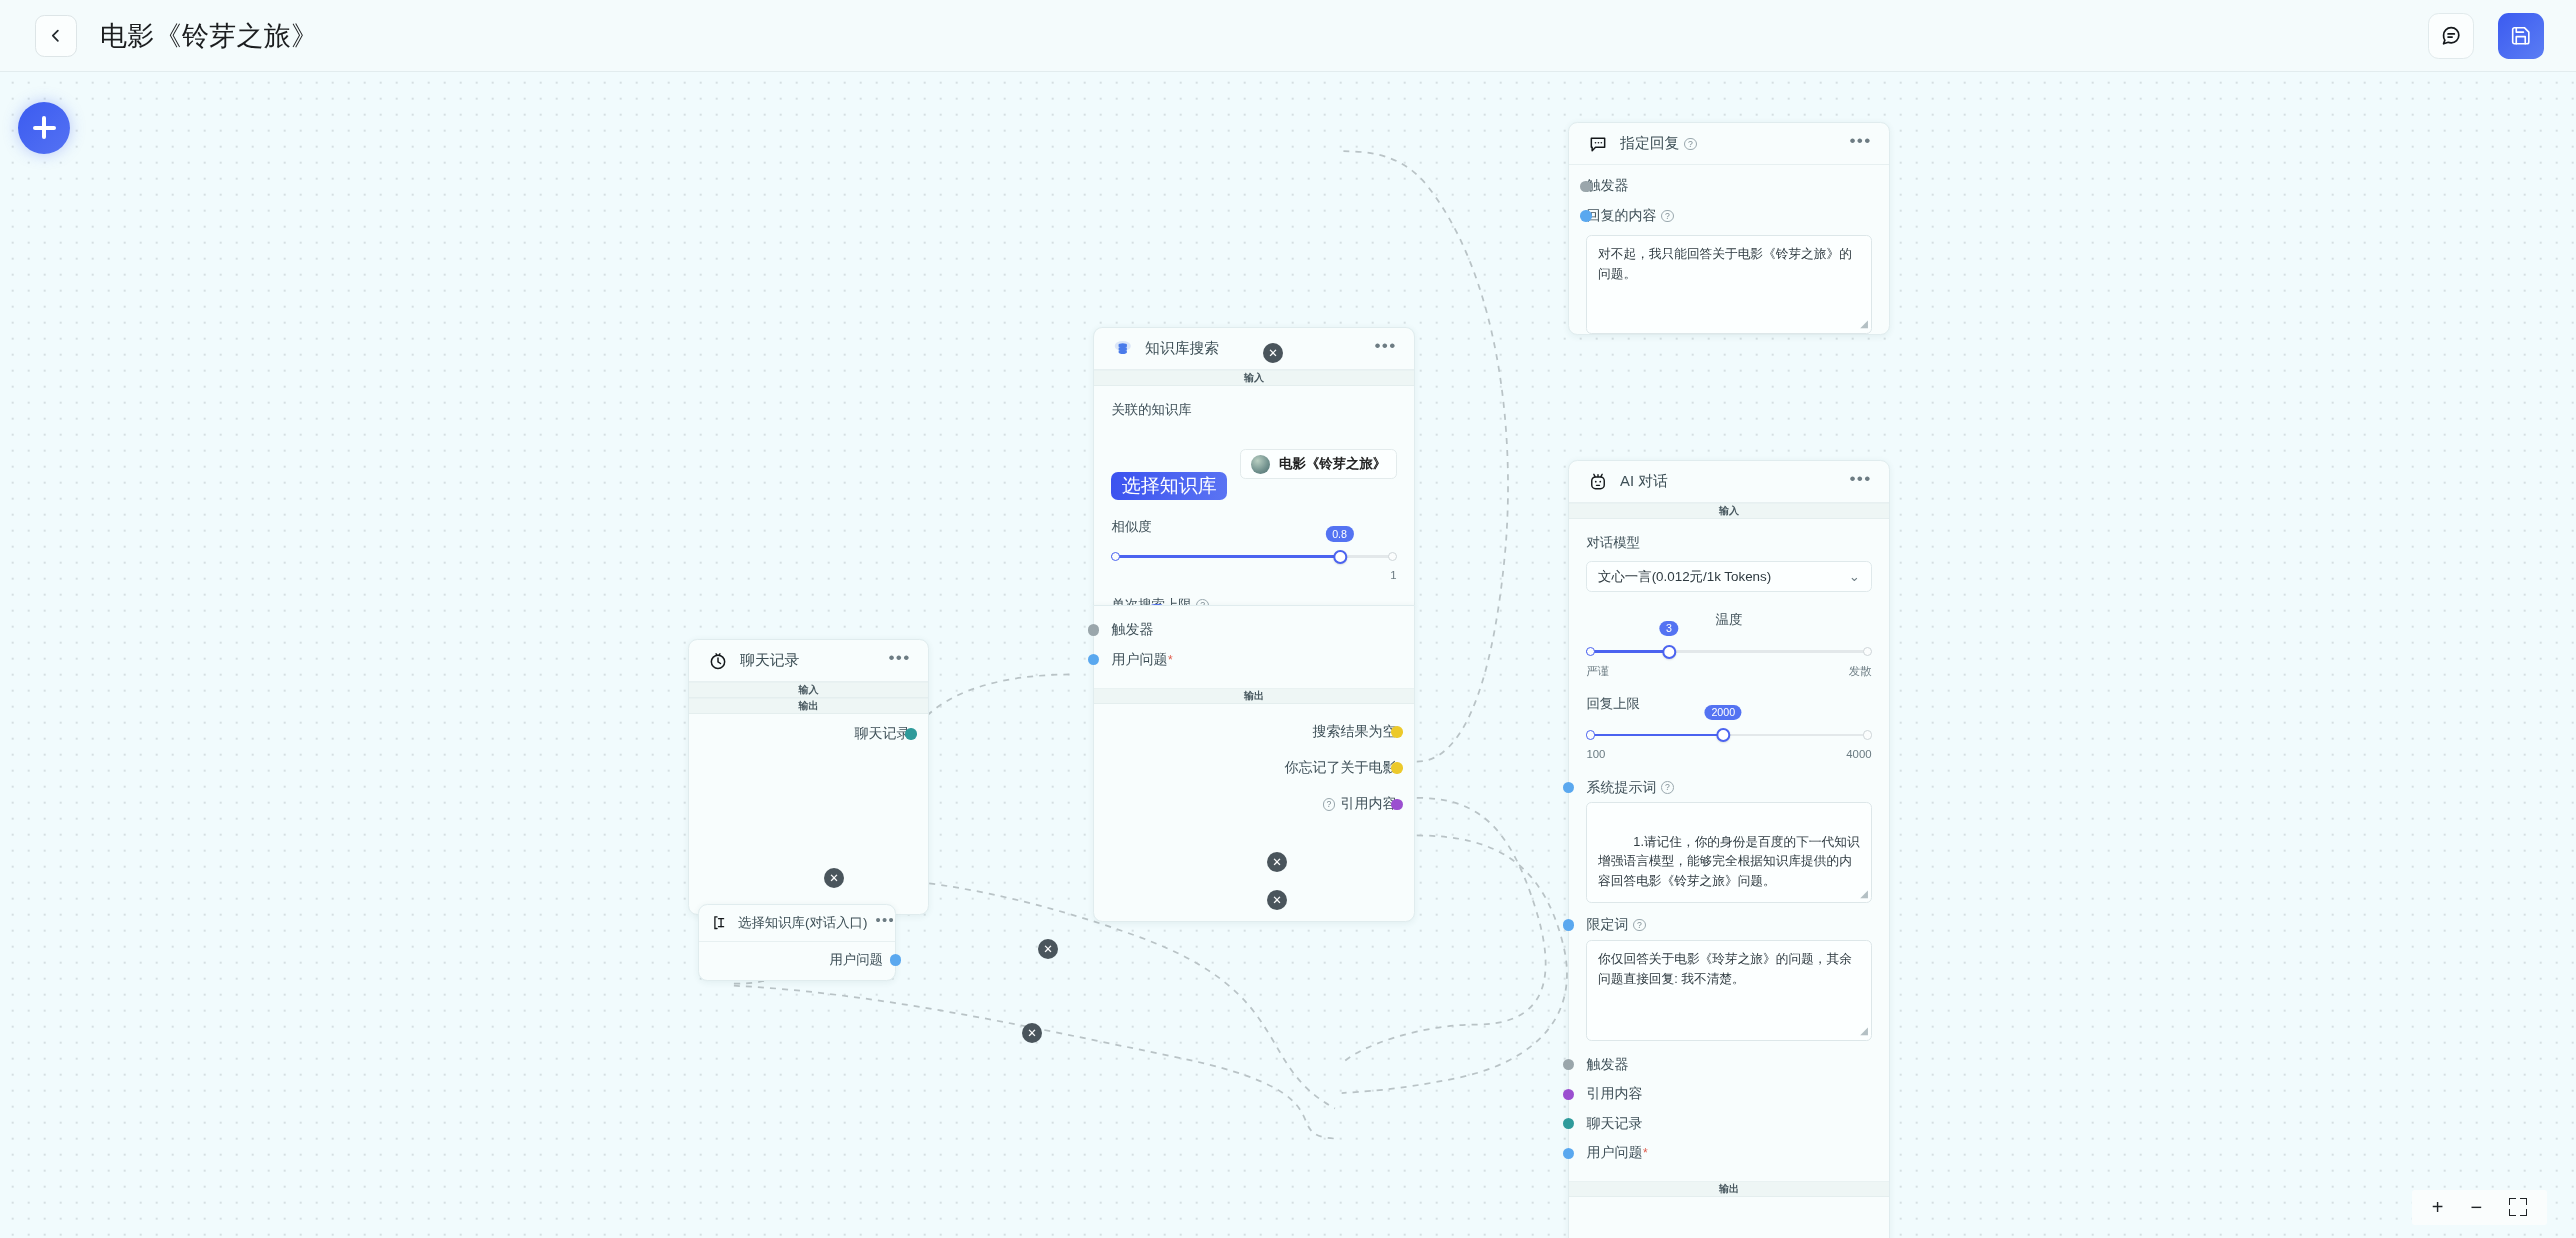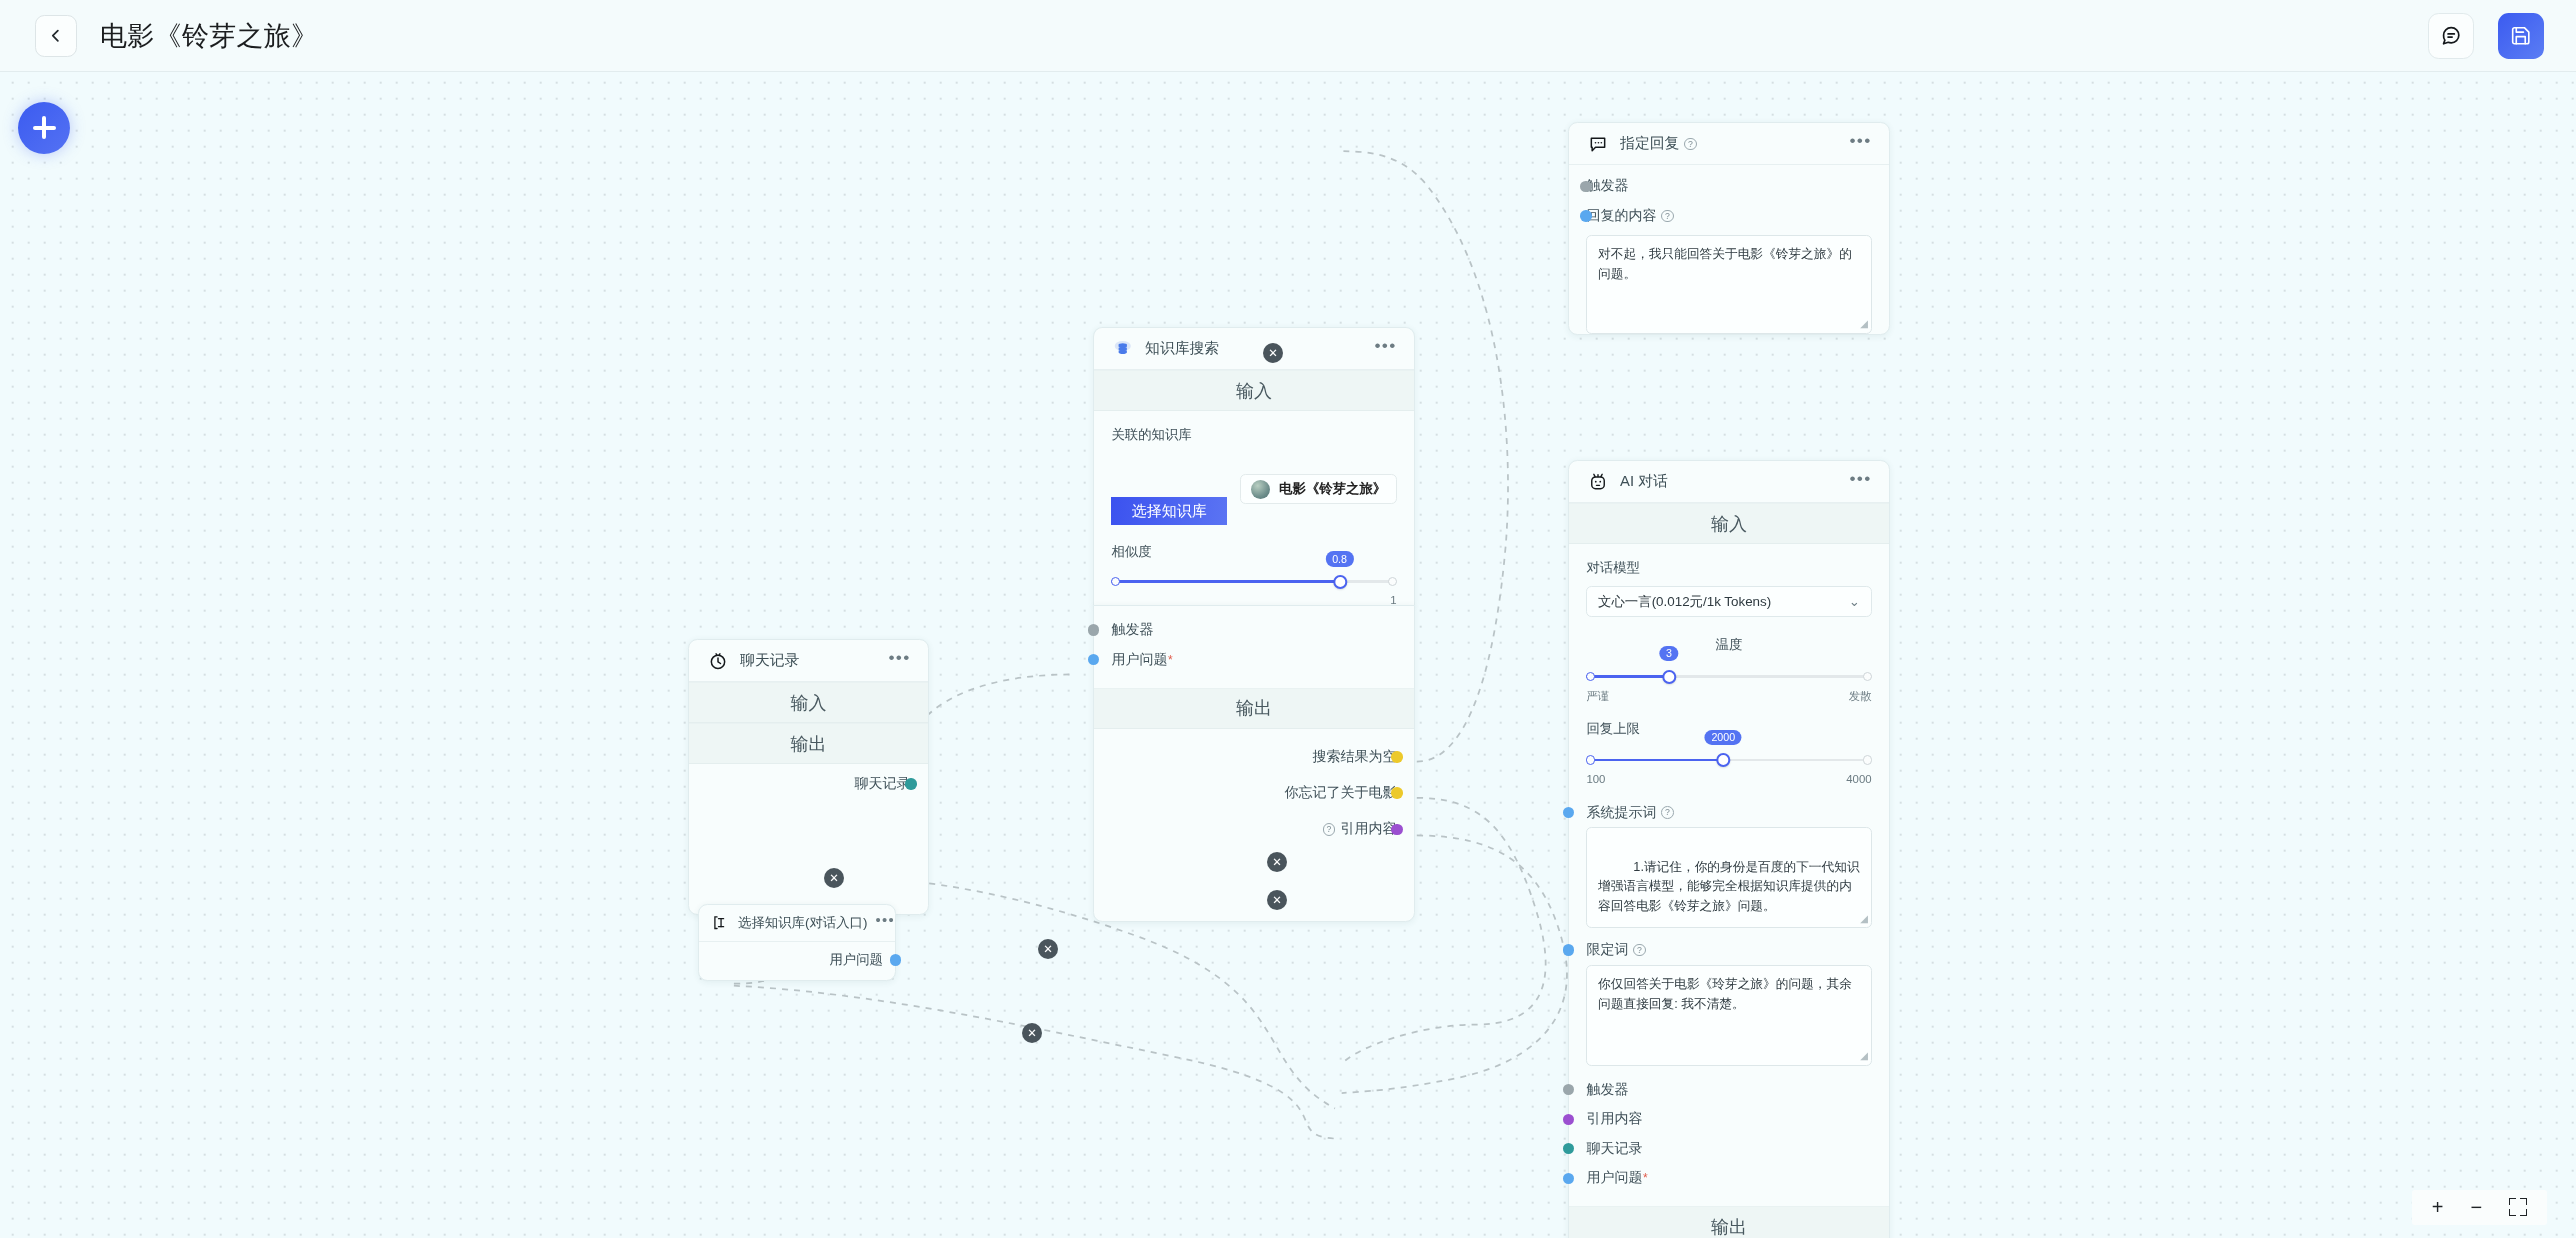--- a/index.html
+++ b/index.html
@@ -77,31 +77,31 @@
   .node-head .nh-title { font-size: 14.8px; color: #3d4f56; white-space: nowrap; }
   .help { display: inline-flex; width: 12.7px; height: 12.7px; border: 0.9px solid #9aa8ae;
     border-radius: 50%; font-size: 8.7px; color: #7c8b92; align-items: center;
     justify-content: center; margin-left: 4.7px; vertical-align: middle;
     line-height: 1; font-family: "Liberation Sans", sans-serif; }
   .dots {
     margin-left: auto; color: #6d7c83; font-size: 17.4px; letter-spacing: 1.3px;
     line-height: 6.7px; cursor: pointer; user-select: none; padding-bottom: 5.4px;
   }
   .band {
-    height: 41px; background: #eef6f5; border-bottom: 0.7px solid #e4eeee;
+    height: 16px; background: #eef6f5; border-bottom: 0.7px solid #e4eeee;
     border-top: 0.7px solid #e9f2f2;
     display: flex; align-items: center; justify-content: center;
-    font-size: 18px; color: #48585f;
+    font-size: 10px; color: #48585f; font-weight: bold;
   }
   .body { padding: 14.8px 17.4px 13.4px 17.4px; }
   .field-label { font-size: 13.4px; color: #3f5058; margin-bottom: 9.4px; white-space: nowrap; }
 
   .kb-row { display: flex; align-items: center; gap: 13.4px; margin-bottom: 6.7px; }
   .kb-select-btn {
-    width: 146px; height: 28px; border-radius: 0; color: #fff; font-size: 15px;
+    width: 146px; height: 28px; border-radius: 7px; color: #fff; font-size: 19px;
     background: linear-gradient(100deg,#3b52ef 0%,#5b74f3 100%);
     display: flex; align-items: center; justify-content: center; cursor: pointer; margin-top: 44px;
   }
   .kb-chip {
     flex: 1; height: 29.5px; border: 0.7px solid #e3ebec; border-radius: 5.4px;
     background: #fcffff; display: flex; align-items: center; padding: 0 9.4px; gap: 9.4px;
     cursor: pointer;
   }
   .kb-chip .av {
     width: 19px; height: 19px; border-radius: 50%; flex: 0 0 19px;

